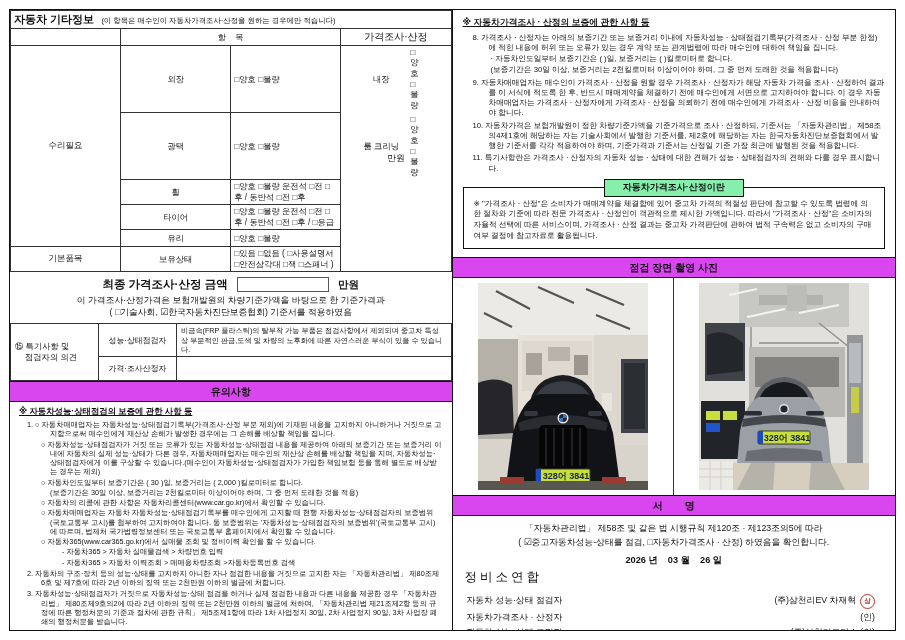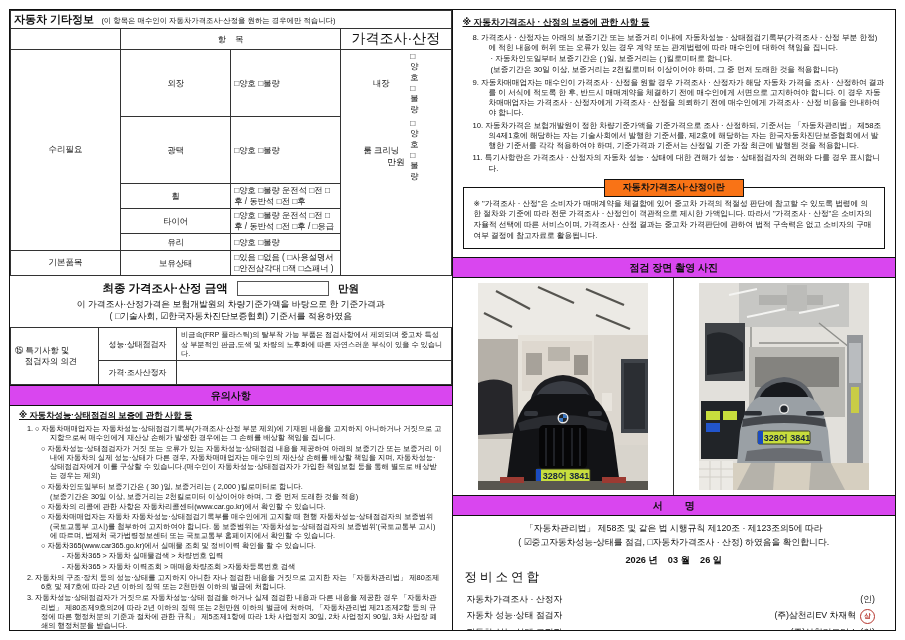--- a/index.html
+++ b/index.html
@@ -63,21 +63,21 @@
 
   .rnotice { padding:7px 10px 0 10px; font-size:7.7px; line-height:1.33; }
   .rnotice .notice-title { font-size:8.8px; margin-bottom:4px; }
   .rn { padding-left:26px; text-indent:-16px; margin-top:2px; }
   .rs { padding-left:28px; margin-top:1px; }
 
   
   .define-box { border:1.4px solid #111; margin:13px 10px 8px; position:relative; padding:11px 10px 7px; }
   .define-title {
     position:absolute; top:-9px; left:50%; transform:translateX(-50%);
-    background:#f97316; border:1.1px solid #111; padding:1.5px 18px;
+    background:#86efac; border:1.1px solid #111; padding:1.5px 18px;
     font-weight:bold; font-size:9px; white-space:nowrap;
   }
   .define-body { font-size:7.7px; line-height:1.38; }
 
   
   .photos { display:flex; flex:0 0 auto; }
   .photo-cell { width:50%; padding:5px 0; display:flex; justify-content:center; }
   .photo-cell.first { border-right:1px solid #333; }
   .photo-cell svg { display:block; }
 
@@ -105,21 +105,21 @@
       <tbody>
           <tr>
         <td class="ttl" colspan="4">
           <span class="t-title">자동차 기타정보</span>
           <span class="t-note">(이 항목은 매수인이 자동차가격조사·산정을 원하는 경우에만 적습니다)</span>
         </td>
       </tr>
       <tr>
         <td style="width:66px;"></td>
         <td class="center" colspan="2" style="white-space:pre;">항    목</td>
-        <td class="center" style="width:82px; font-size:14px;">가격조사·산정</td>
+        <td class="center" style="width:82px; font-size:10px;">가격조사·산정</td>
       </tr>
       <tr>
         <td class="group" rowspan="5">수리필요</td>
         <td class="center" style="width:58px;text-align:center;">외장</td>
         <td>
           <div class="row-grid">
             <span class="chk">□양호  □불량</span>
             <span class="lab2">내장</span>
             <span class="chk2">□양호  □불량</span>
           </div>
@@ -331,30 +331,30 @@
 
     <div class="sec-bar">서        명</div>
 
     <div class="sign">
       <div class="sign-line">「자동차관리법」 제58조 및 같은 법 시행규칙 제120조 · 제123조의5에 따라</div>
       <div class="sign-line">( ☑중고자동차성능-상태를 점검, □자동차가격조사 · 산정) 하였음을 확인합니다.</div>
       <div class="sign-date">2026 년    03 월    26 일</div>
       <div class="sign-org">정비소연합</div>
 
       <div class="sig-row">
-        <span>자동차가격조사 · 산정자</span>
-        <span class="sig-val">(인)</span>
-      </div>
-      <div class="sig-row">
         <span>자동차 성능·상태 점검자</span>
         <span class="sig-val">
           <span>(주)삼천리EV 차재혁</span>
           <span class="seal">삼</span>
         </span>
       </div>
       <div class="sig-row">
+        <span>자동차가격조사 · 산정자</span>
+        <span class="sig-val">(인)</span>
+      </div>
+      <div class="sig-row">
         <span>자동차 성능·상태 고지자</span>
         <span class="sig-val">(주)삼천리모터스   (인)</span>
       </div>
 
     </div>
   </div>
 </div>
 
 </body></html>

